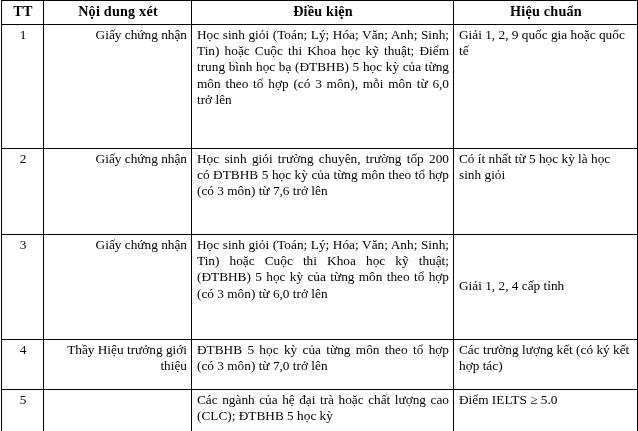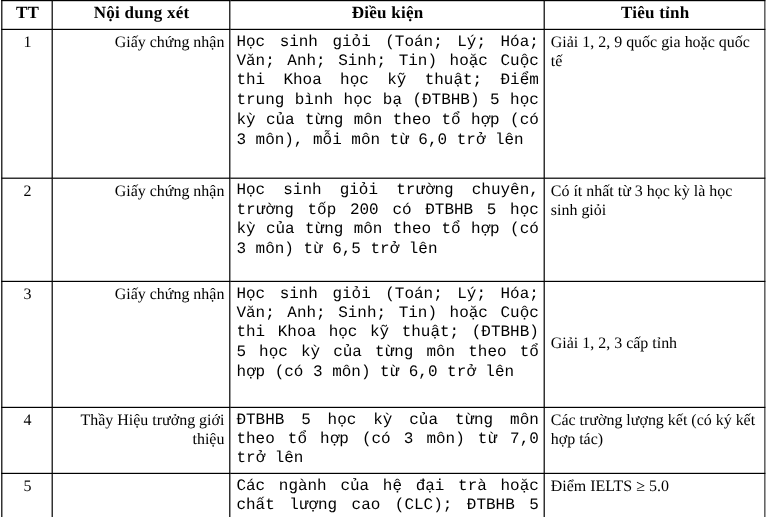--- a/index.html
+++ b/index.html
@@ -62,21 +62,20 @@
   }
   .cell-content {
     text-align: right;
     vertical-align: top;
   }
   .cell-cond {
     text-align: justify;
     text-justify: inter-word;
     vertical-align: top;
     hyphens: none;
-    font-family: Liberation Mono, monospace;
   }
   .cell-std {
     text-align: left;
     vertical-align: top;
   }
   .cell-std.middle {
     vertical-align: middle;
   }
 
   
@@ -101,41 +100,41 @@
       <col class="col-tt">
       <col class="col-content">
       <col class="col-cond">
       <col class="col-std">
     </colgroup>
     <thead>
       <tr>
         <th>TT</th>
         <th>Nội dung xét</th>
         <th>Điều kiện</th>
-        <th>Tiêu tỉnh</th>
+        <th>Hiệu chuẩn</th>
       </tr>
     </thead>
     <tbody>
       <tr class="row-1">
         <td class="cell-tt">1</td>
         <td class="cell-content">Giấy chứng nhận</td>
         <td class="cell-cond">Học sinh giỏi (Toán; Lý; Hóa; Văn; Anh; Sinh; Tin) hoặc Cuộc thi Khoa học kỹ thuật; Điểm trung bình học bạ (ĐTBHB) 5 học kỳ của từng môn theo tổ hợp (có 3 môn), mỗi môn từ 6,0 trở lên</td>
         <td class="cell-std">Giải 1, 2, 9 quốc gia hoặc quốc tế</td>
       </tr>
       <tr class="row-2">
         <td class="cell-tt">2</td>
         <td class="cell-content">Giấy chứng nhận</td>
-        <td class="cell-cond">Học sinh giỏi trường chuyên, trường tốp 200 có ĐTBHB 5 học kỳ của từng môn theo tổ hợp (có 3 môn) từ 6,5 trở lên</td>
-        <td class="cell-std">Có ít nhất từ 3 học kỳ là học sinh giỏi</td>
+        <td class="cell-cond">Học sinh giỏi trường chuyên, trường tốp 200 có ĐTBHB 5 học kỳ của từng môn theo tổ hợp (có 3 môn) từ 7,6 trở lên</td>
+        <td class="cell-std">Có ít nhất từ 5 học kỳ là học sinh giỏi</td>
       </tr>
       <tr class="row-3">
         <td class="cell-tt">3</td>
         <td class="cell-content">Giấy chứng nhận</td>
         <td class="cell-cond">Học sinh giỏi (Toán; Lý; Hóa; Văn; Anh; Sinh; Tin) hoặc Cuộc thi Khoa học kỹ thuật; (ĐTBHB) 5 học kỳ của từng môn theo tổ hợp (có 3 môn) từ 6,0 trở lên</td>
-        <td class="cell-std middle">Giải 1, 2, 3 cấp tỉnh</td>
+        <td class="cell-std middle">Giải 1, 2, 4 cấp tỉnh</td>
       </tr>
       <tr class="row-4">
         <td class="cell-tt">4</td>
         <td class="cell-content">Thầy Hiệu trưởng giới thiệu</td>
         <td class="cell-cond">ĐTBHB 5 học kỳ của từng môn theo tổ hợp (có 3 môn) từ 7,0 trở lên</td>
         <td class="cell-std">Các trường lượng kết (có ký kết hợp tác)</td>
       </tr>
       <tr class="row-5">
         <td class="cell-tt">5</td>
         <td class="cell-content"></td>

